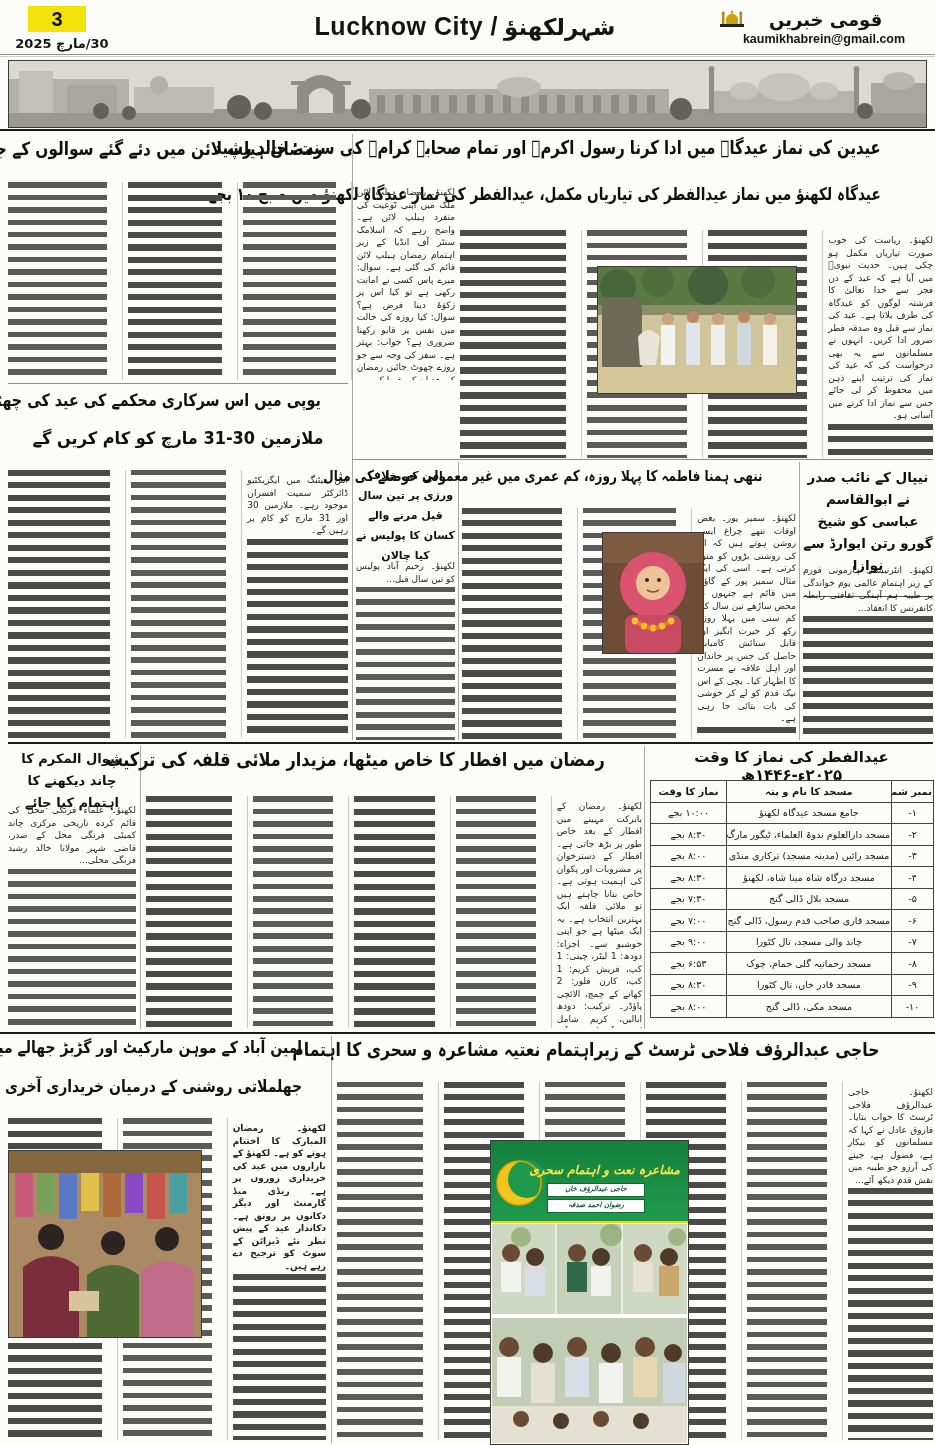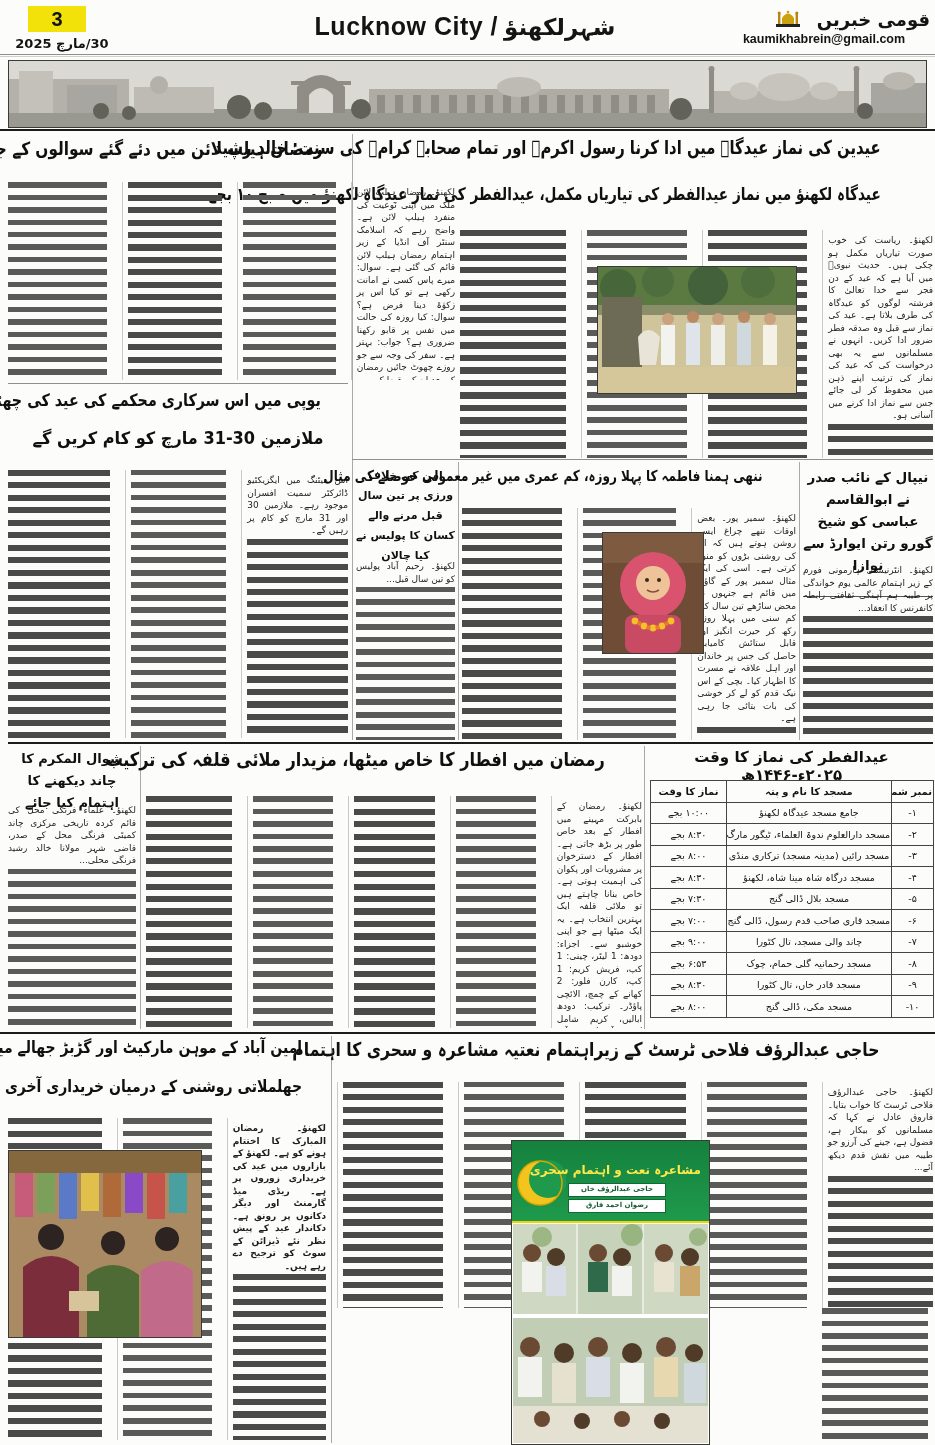--- a/index.html
+++ b/index.html
@@ -22,21 +22,21 @@
   .lead{margin:4px 0 2px 0;font-size:9px;line-height:12.5px;text-align:justify;color:#1d1d1d;}
   .fill{flex:1 1 auto;background:repeating-linear-gradient(to bottom,#4a4a48 0 6px,transparent 6px 12.5px);}
   .fill.soft{background:repeating-linear-gradient(to bottom,#5a5a58 0 5.5px,transparent 5.5px 12.5px);}
   
   .pgnum{background:#f3e10a;color:#111;font-family:"Liberation Sans",sans-serif;font-weight:bold;
          font-size:20px;text-align:center;line-height:26px;}
   .date{font-weight:bold;font-size:13px;text-align:center;}
   .ttl{display:flex;align-items:baseline;justify-content:center;gap:6px;font-weight:bold;}
   .ttl .en{font-family:"Liberation Sans",sans-serif;font-size:25px;letter-spacing:.5px;}
   .ttl .ur{font-size:23px;}
-  .masthead{display:flex;align-items:center;justify-content:flex-end;gap:15px;}
+  .masthead{display:flex;align-items:center;gap:23px;}
   .masthead .nm{font-size:18px;font-weight:bold;}
   .email{font-family:"Liberation Sans",sans-serif;font-size:12.5px;font-weight:bold;text-align:center;}
   
   .photo{position:absolute;border:1px solid #3a3a38;background:#fff;overflow:hidden;}
   .photo svg{display:block;}
   
   table.eid{border-collapse:collapse;direction:rtl;width:100%;table-layout:fixed;}
   table.eid td,table.eid th{border:1px solid #444;font-size:9.5px;padding:1px 1px;height:18.5px;
        text-align:center;font-weight:normal;overflow:hidden;white-space:nowrap;}
   table.eid th{font-weight:bold;font-size:10px;}
@@ -437,21 +437,21 @@
       <circle cx="158" cy="88" r="12" fill="#2d2320"></circle>
       <path d="M132 186 v-66 q26 -20 52 0 v66 z" fill="#c26a8a"></path>
       <rect x="60" y="140" width="30" height="20" fill="#d8c49a"></rect>
     </svg>
   </div>
   <div class="vr" style="left:331px;top:1036px;height:407px;"></div>
 
   <div class="abs hl urdu" style="left:337px;top:1038px;width:596px;height:40px;">
     <span class="hl-line squeeze" style="font-size:19px;transform:scaleX(.82);width:596px;">حاجی عبدالرؤف فلاحی ٹرسٹ کے زیراہتمام نعتیہ مشاعرہ و سحری کا اہتمام</span>
   </div>
-  <div class="cols urdu" style="left:337px;top:1082px;width:596px;height:358px;grid-template-columns:repeat(5,1fr);">
+  <div class="cols urdu" style="left:337px;top:1082px;width:596px;height:358px;grid-template-columns:repeat(6,1fr);">
     <div class="col">
         <p class="lead">لکھنؤ۔ حاجی عبدالرؤف فلاحی ٹرسٹ کا خواب بتایا۔ فاروق عادل نے کہا کہ مسلمانوں کو بیکار ہے، فضول ہے، جینے کی آرزو جو طیبہ میں نقش قدم دیکھ آئے...</p>
         <div class="fill"></div>
       </div>
     <div class="col">
         <div class="fill soft"></div>
       </div>
     <div class="col">
         <div class="fill"></div>
       </div>
@@ -459,21 +459,21 @@
         <div class="fill soft"></div>
       </div>
     <div class="col">
         <div class="fill"></div>
       </div>
     <div class="col">
         <div class="fill soft"></div>
       </div>
   </div>
 
-  <div class="photo" style="left:511px;top:1140px;width:197px;height:303px;">
+  <div class="photo" style="left:490px;top:1140px;width:197px;height:303px;font-style:italic;">
     <svg width="197" height="303" viewBox="0 0 197 303" style="position:absolute;left:0;top:0;">
       <rect width="197" height="303" fill="#e7ebe0"></rect>
 
       <g>
         <rect x="0" y="82" width="64" height="92" fill="#cfd8c2"></rect>
         <rect x="66" y="82" width="64" height="92" fill="#c6d2ba"></rect>
         <rect x="132" y="82" width="65" height="92" fill="#cfd8c2"></rect>
         <circle cx="20" cy="112" r="9" fill="#6b4a33"></circle>
           <rect x="10" y="121" width="20" height="30" fill="#f2f2ee"></rect>
         <circle cx="44" cy="116" r="9" fill="#503a28"></circle>
@@ -516,17 +516,17 @@
     </svg>
 
     <div class="banner-green">
       <svg width="52" height="60" viewBox="0 0 52 60" style="position:absolute;left:2px;top:12px;">
         <circle cx="26" cy="30" r="22" fill="#f2c41d"></circle>
         <circle cx="34" cy="26" r="19" fill="#1f9a4c"></circle>
         <circle cx="26" cy="30" r="22" fill="none" stroke="#d8a800" stroke-width="1.5"></circle>
       </svg>
       <div class="poster-title urdu">مشاعرہ نعت و اہتمام سحری</div>
       <div class="poster-sub urdu" style="left:56px;top:42px;width:96px;height:12px;">حاجی عبدالرؤف خاں</div>
-      <div class="poster-sub urdu" style="left:56px;top:58px;width:96px;height:12px;">رضوان احمد فارق</div>
+      <div class="poster-sub urdu" style="left:56px;top:58px;width:96px;height:12px;">رضوان احمد صدقہ</div>
     </div>
   </div>
 
 </div>
 
 </body></html>

